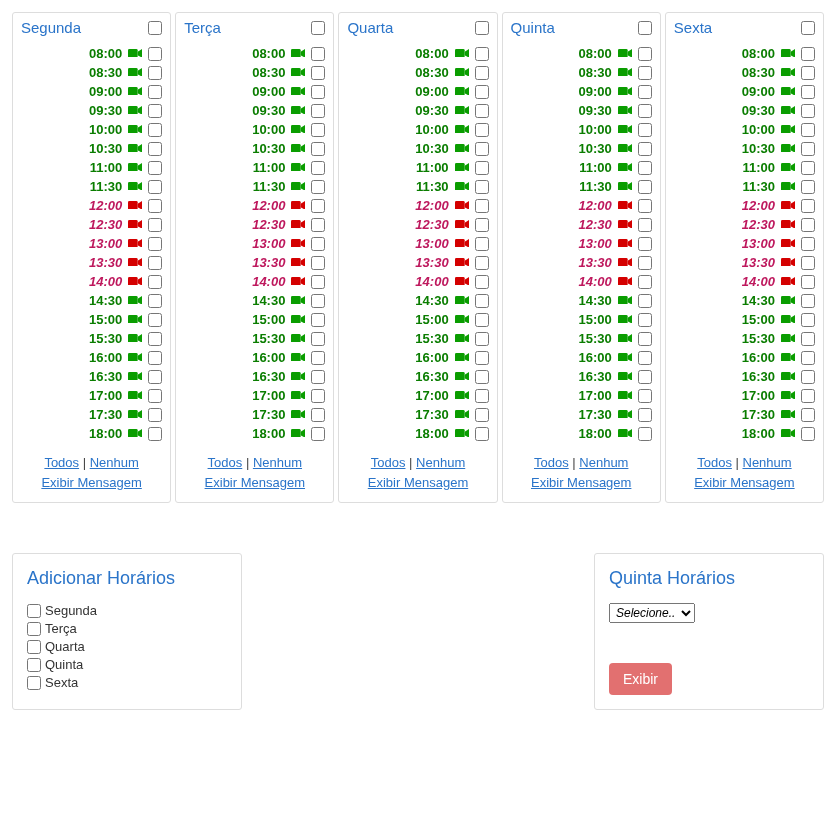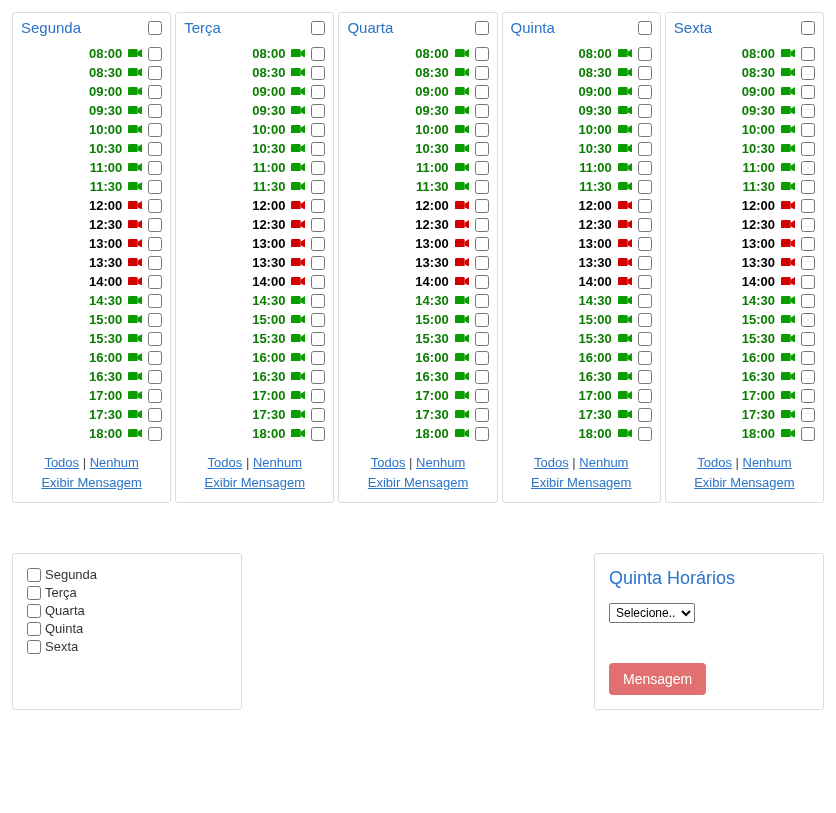--- a/index.html
+++ b/index.html
@@ -38,21 +38,21 @@
     gap: 6px;
     padding: 2px 0;
     font-size: 13px;
   }
   .slot-time {
     width: 42px;
     text-align: right;
     font-weight: bold;
   }
   .slot.green .slot-time { color: #0a7d00; }
-  .slot.red .slot-time { color: #000000; }
+  .slot.red .slot-time { color: #be185d; font-style: italic; }
   .cam-icon {
     width: 14px;
     height: 10px;
     display: inline-block;
   }
   .cam-icon svg { display: block; }
   .slot.green .cam-icon svg { fill: #0a9d00; }
   .slot.red .cam-icon svg { fill: #d40000; }
   .day-footer {
     text-align: center;
@@ -98,20 +98,21 @@
   }
   .check-row {
     display: flex;
     align-items: center;
     gap: 4px;
     margin: 3px 0;
   }
   select {
     font-size: 12px;
     padding: 1px 2px;
+    font-style: italic;
   }
   .btn-danger {
     background: #e27070;
     color: #fff;
     border: none;
     padding: 8px 14px;
     font-size: 14px;
     border-radius: 4px;
     cursor: pointer;
     margin-top: 40px;
@@ -1208,20 +1209,21 @@
           </svg>
         </span>
         <input type="checkbox" style="">
       </div>
       <div class="day-footer"><a>Todos</a><span class="sep"> | </span><a>Nenhum</a><br><a>Exibir Mensagem</a></div>
     </div>
   </div>
 
 <div class="panels-row">
   <div class="panel">
+    <h3>Adicionar Horários</h3>
     <div id="add-options">
         <div class="check-row">
           <input type="checkbox" style="">
           <span>Segunda</span>
         </div>
         <div class="check-row">
           <input type="checkbox" style="">
           <span>Terça</span>
         </div>
         <div class="check-row">
@@ -1238,15 +1240,15 @@
         </div>
       </div>
   </div>
 
   <div class="panel">
     <h3>Quinta Horários</h3>
     <select>
       <option>Selecione..</option>
     </select>
     <br>
-    <button class="btn-danger">Mensagem</button>
+    <button class="btn-danger">Exibir</button>
   </div>
 </div>
 
 </body></html>

